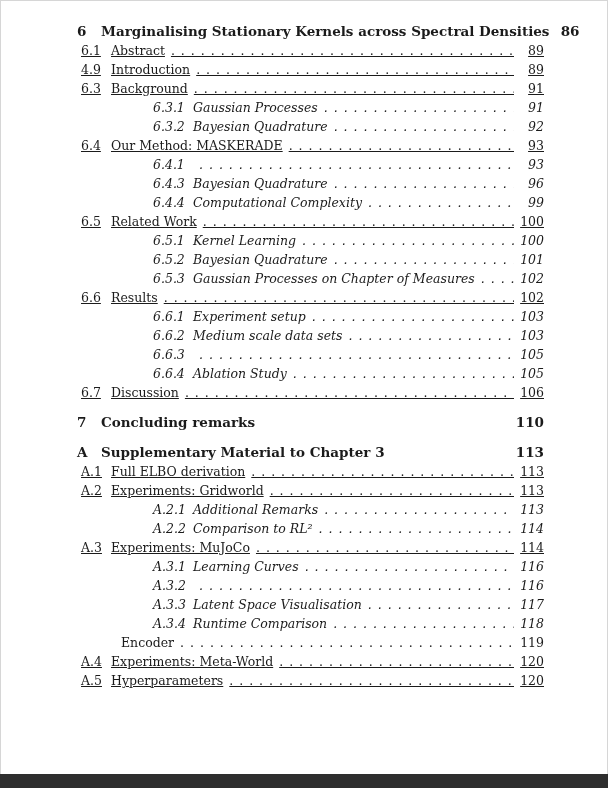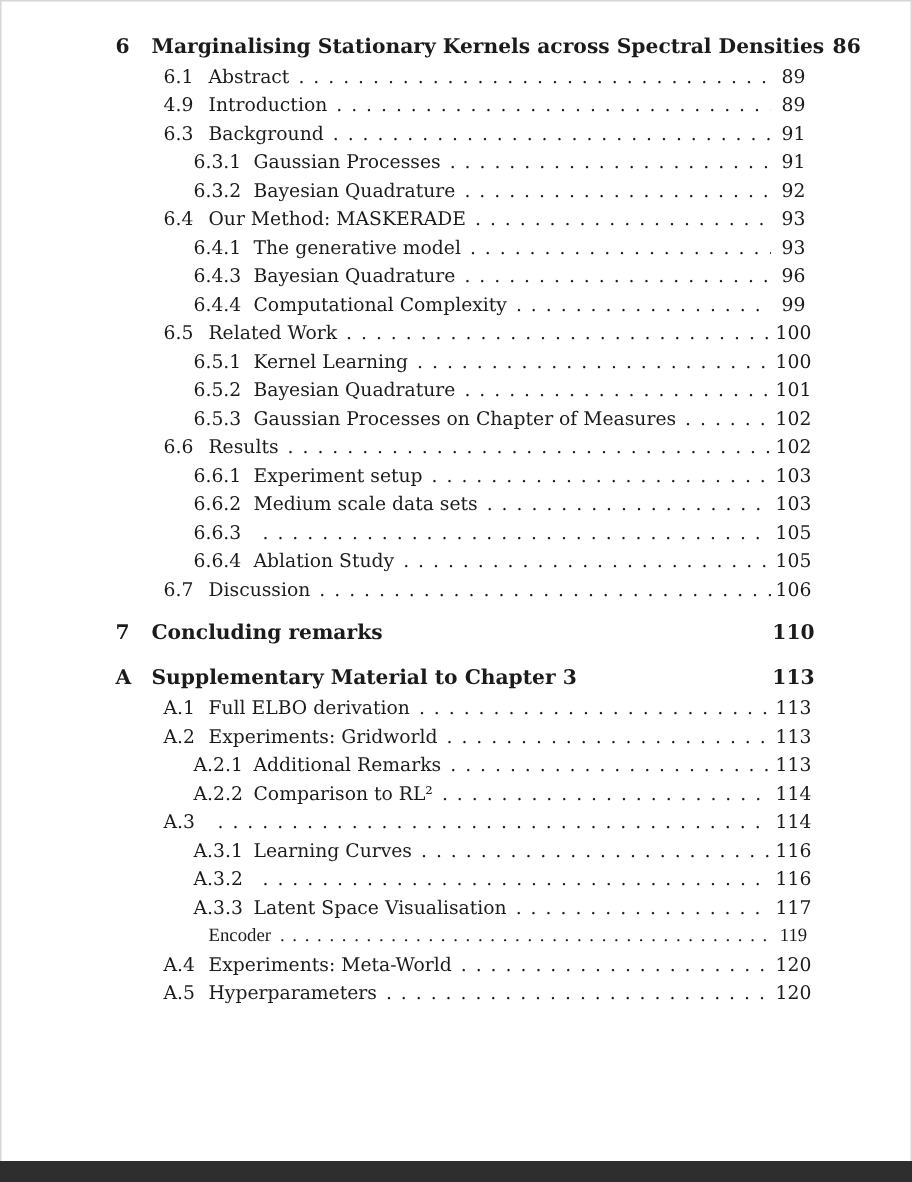--- a/index.html
+++ b/index.html
@@ -27,40 +27,40 @@
     color: #1b1b1b;
   }
   .row.chapter, .row.heading {
     font-weight: bold;
     font-size: 13.5px;
     line-height: 20px;
   }
   .row.gap { margin-top: 10px; }
   .num { flex: none; }
   .chapter .num { width: 24px; }
-  .section { margin-left: 32px; }
+  .section { margin-left: 4px; text-decoration: underline; }
   .section .num { width: 30px; }
-  .subsection { margin-left: 52px; }
+  .subsection { margin-left: 76px; font-style: italic; }
   .subsection .num { width: 40px; }
-  .continuation { margin-left: 62px; font-family: Liberation Serif, serif; }
+  .continuation { margin-left: 44px; }
   .title { flex: none; white-space: nowrap; }
   .dots {
     flex: 1;
     overflow: hidden;
     white-space: nowrap;
     padding-left: 6px;
     padding-right: 2px;
     color: #1b1b1b;
   }
   .dots::after {
     content: ". . . . . . . . . . . . . . . . . . . . . . . . . . . . . . . . . . . . . . . . . . . . . . . . . . . . . . . . . . . . . . . . . . . . . . . . . . . . . . . .";
     word-spacing: 2px;
   }
   .fill { flex: 1; }
-  .pg { flex: none; min-width: 30px; text-align: center; }
+  .pg { flex: none; min-width: 30px; text-align: right; }
   .bottom-bar {
     position: absolute;
     left: 0; right: 0; bottom: 0;
     height: 14px;
     background: #2e2e2e;
   }
 </style>
 </head>
 <body>
 
@@ -103,21 +103,20 @@
         <span class="pg">92</span>
       </div>
       <div class="row section">
         <span class="num">6.4</span>
         <span class="title">Our Method: MASKERADE</span>
         <span class="dots"></span>
         <span class="pg">93</span>
       </div>
       <div class="row subsection">
         <span class="num">6.4.1</span>
-        <span class="title">The generative model</span>
         <span class="dots"></span>
         <span class="pg">93</span>
       </div>
       <div class="row subsection">
         <span class="num">6.4.3</span>
         <span class="title">Bayesian Quadrature</span>
         <span class="dots"></span>
         <span class="pg">96</span>
       </div>
       <div class="row subsection">
@@ -216,39 +215,46 @@
         <span class="pg">113</span>
       </div>
       <div class="row subsection">
         <span class="num">A.2.2</span>
         <span class="title">Comparison to RL²</span>
         <span class="dots"></span>
         <span class="pg">114</span>
       </div>
       <div class="row section">
         <span class="num">A.3</span>
+        <span class="title">Experiments: MuJoCo</span>
         <span class="dots"></span>
         <span class="pg">114</span>
       </div>
       <div class="row subsection">
         <span class="num">A.3.1</span>
         <span class="title">Learning Curves</span>
         <span class="dots"></span>
         <span class="pg">116</span>
       </div>
       <div class="row subsection">
         <span class="num">A.3.2</span>
         <span class="dots"></span>
         <span class="pg">116</span>
       </div>
       <div class="row subsection">
         <span class="num">A.3.3</span>
         <span class="title">Latent Space Visualisation</span>
         <span class="dots"></span>
         <span class="pg">117</span>
+      </div>
+      <div class="row subsection">
+        <span class="num">A.3.4</span>
+        <span class="title">Runtime Comparison</span>
+        <span class="dots"></span>
+        <span class="pg">118</span>
       </div>
       <div class="row continuation">
         <span class="title">Encoder</span>
         <span class="dots"></span>
         <span class="pg">119</span>
       </div>
       <div class="row section">
         <span class="num">A.4</span>
         <span class="title">Experiments: Meta-World</span>
         <span class="dots"></span>

